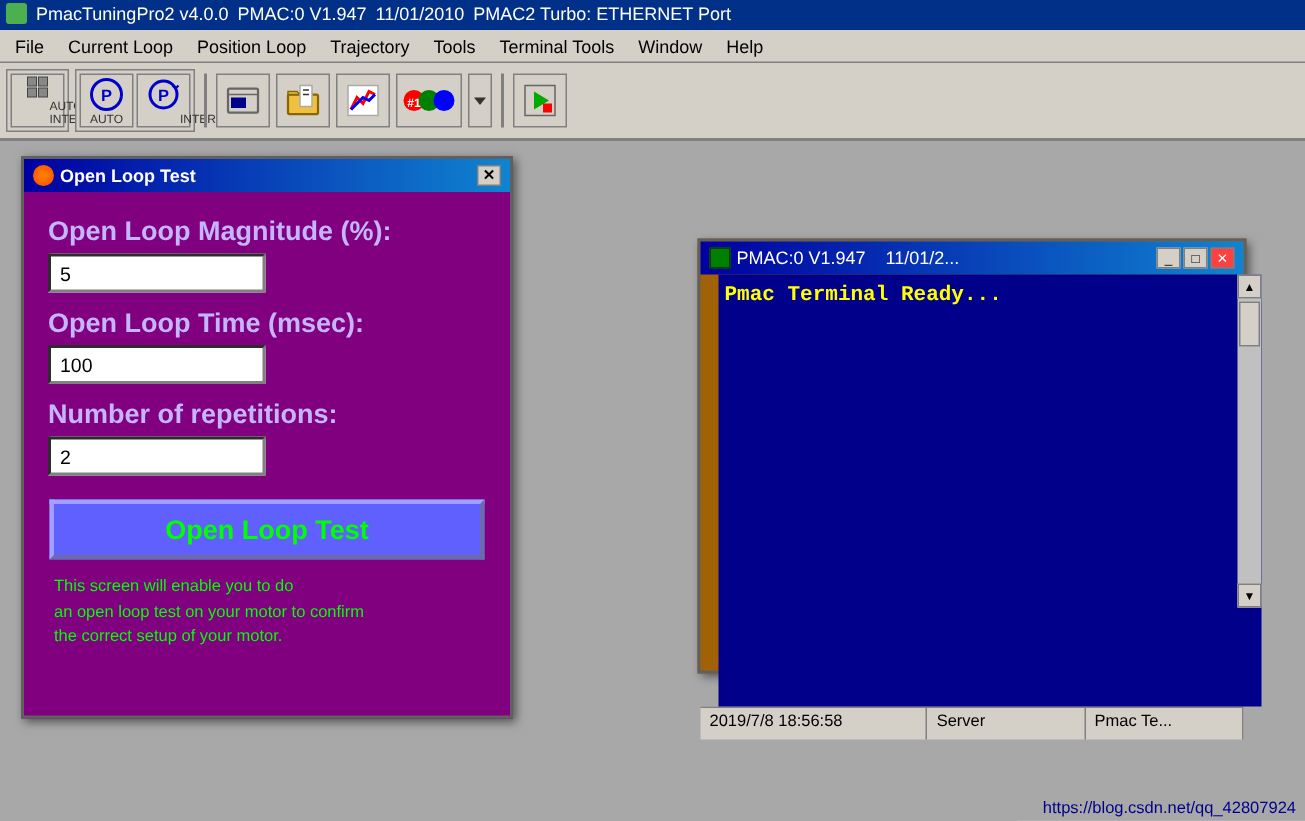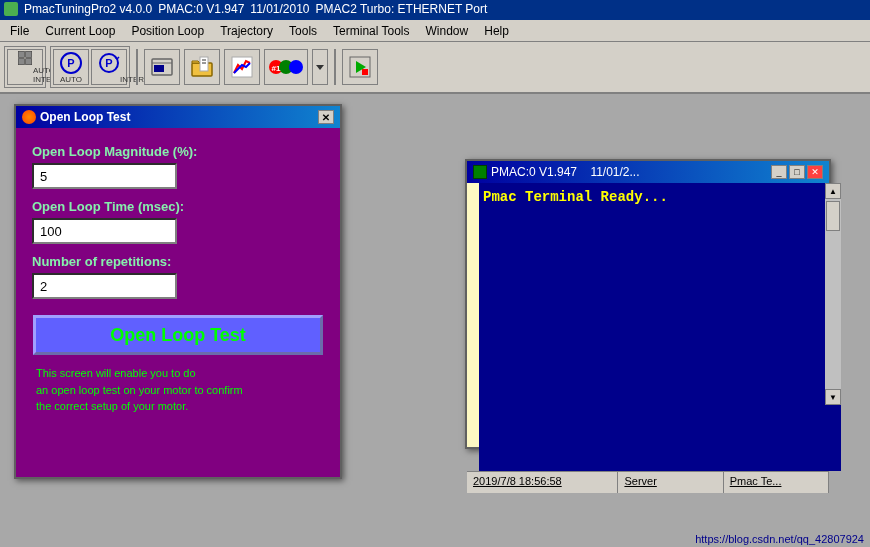--- a/index.html
+++ b/index.html
@@ -140,22 +140,22 @@
       color: #000;
       cursor: pointer;
       font-weight: bold;
     }
 
     .dialog-content {
       padding: 10px 16px;
     }
 
     .field-label {
-      color: #86efac;
-      font-size: 13px;
+      color: #c4b5fd;
+      font-size: 18px;
       font-weight: bold;
       margin-bottom: 4px;
       margin-top: 10px;
     }
     .field-label:first-child {
       margin-top: 6px;
     }
     .field-input {
       width: 145px;
       height: 26px;
@@ -188,21 +188,21 @@
       padding: 0 4px;
     }
 
     
     .terminal-window {
       position: absolute;
       top: 65px;
       left: 465px;
       width: 366px;
       height: 290px;
-      background: #fef9c3;
+      background: #a16207;
       border: 2px solid #606060;
       box-shadow: 2px 2px 6px rgba(0,0,0,0.5);
     }
     .terminal-title-bar {
       background: linear-gradient(to right, #0000a0, #1084d0);
       color: white;
       font-size: 12px;
       padding: 3px 6px;
       display: flex;
       align-items: center;
@@ -282,21 +282,20 @@
       border: 1px solid #808080;
       margin-top: 2px;
     }
 
     .terminal-status-bar {
       background: #d4d0c8;
       border-top: 1px solid #808080;
       display: flex;
       height: 22px;
       font-size: 11px;
-      text-decoration: underline;
     }
     .status-cell {
       border-right: 1px solid #808080;
       padding: 3px 6px;
       white-space: nowrap;
       overflow: hidden;
     }
     .status-cell:first-child { flex: 1.5; }
     .status-cell:nth-child(2) { flex: 1; }
     .status-cell:last-child { flex: 1; }

